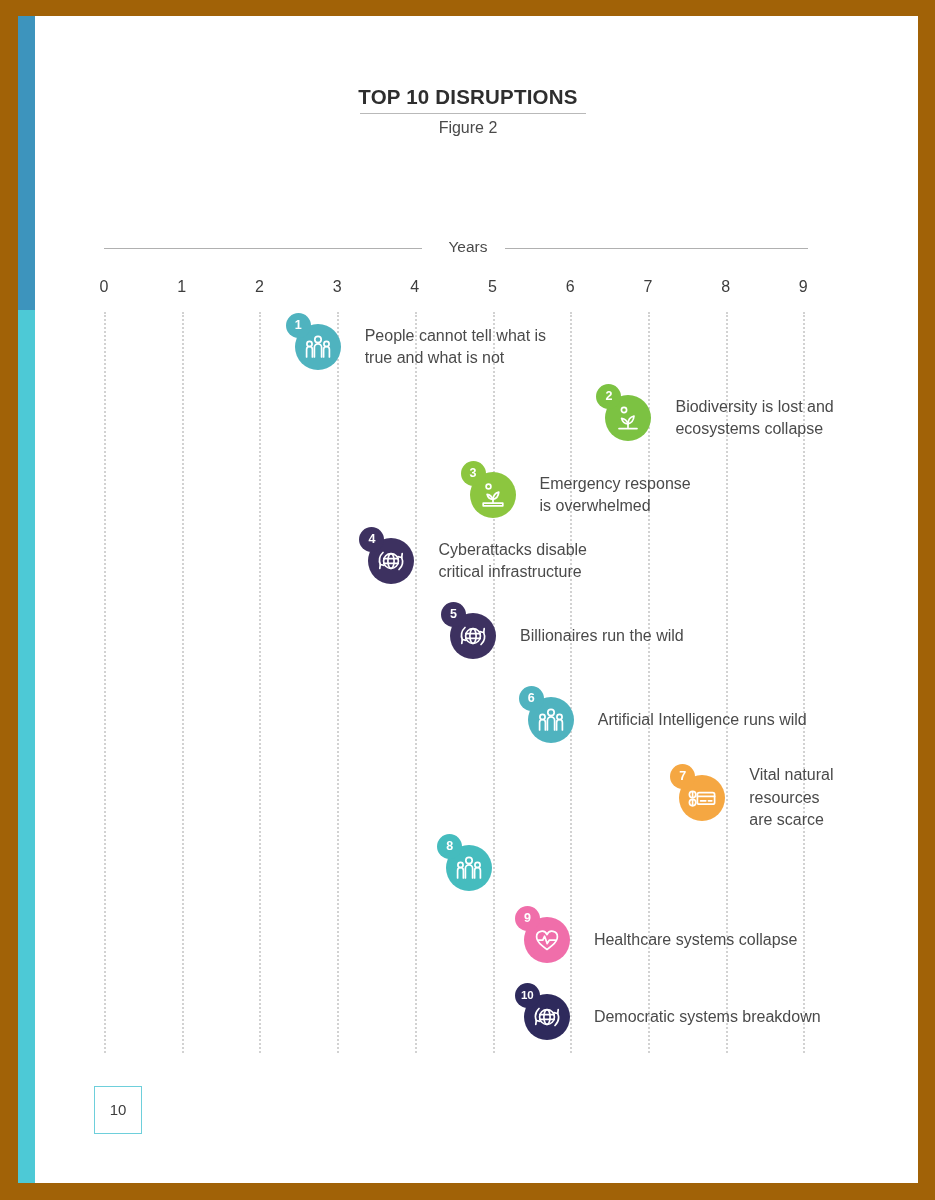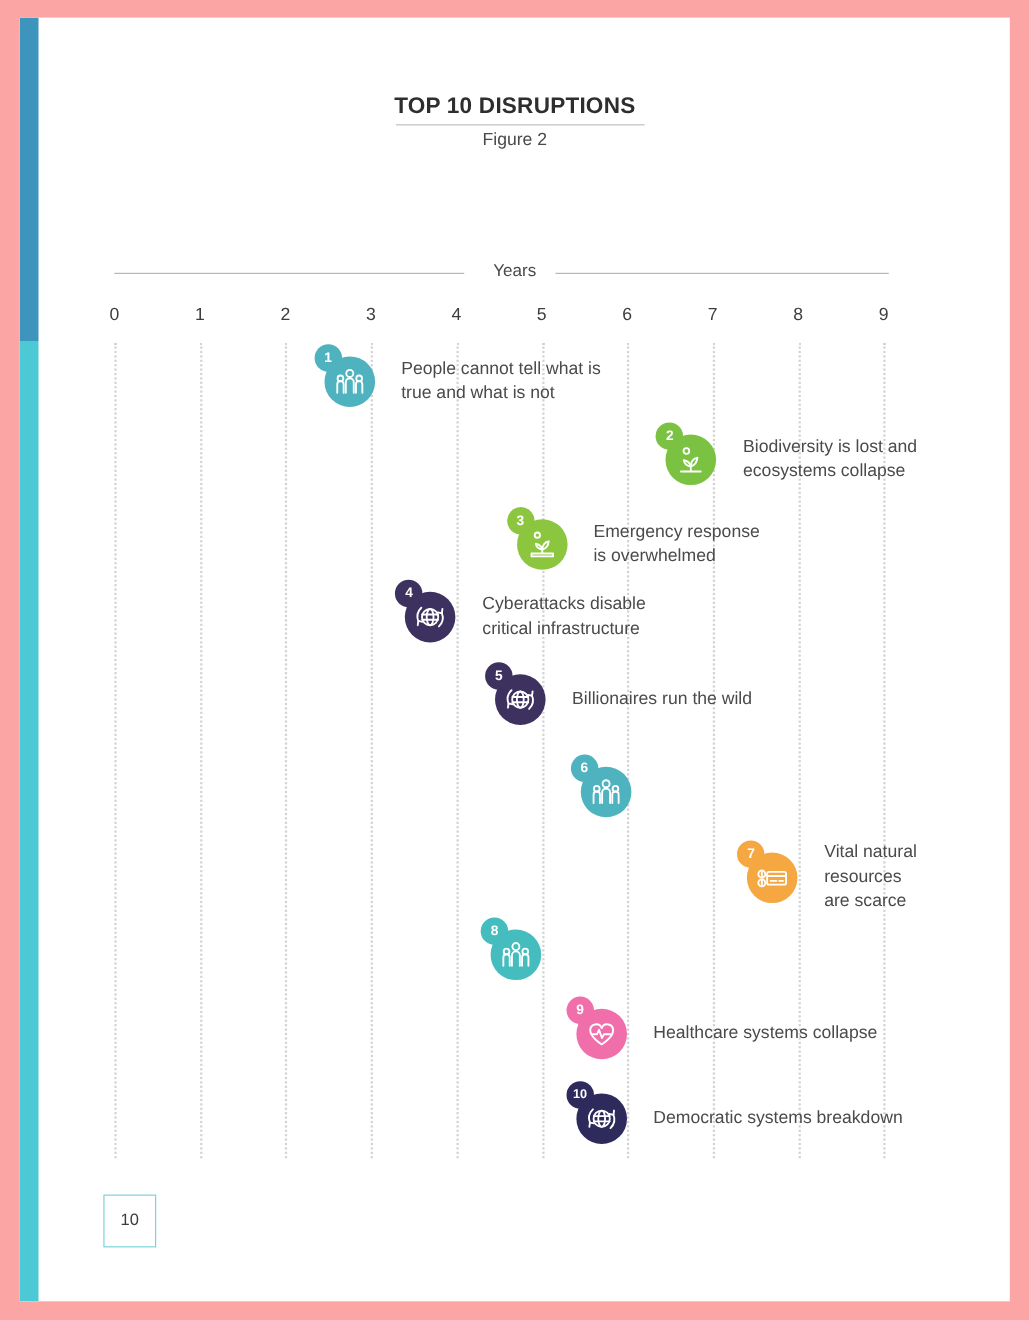--- a/index.html
+++ b/index.html
@@ -12,21 +12,21 @@
     height: 1200px;
     overflow: hidden;
     font-family: "Liberation Sans", sans-serif;
   }
 
   
   #viewport {
     position: relative;
     width: 935px;
     height: 1200px;
-    background: #fca5a5;
+    background: #a16207;
   }
   #page {
     position: absolute;
     left: 18px;
     top: 16px;
     width: 900px;
     height: 1167px;
     background: #ffffff;
     overflow: hidden;
   }
@@ -325,20 +325,21 @@
                 <circle cx="15" cy="7.5" r="3.2" fill="none" stroke="#ffffff" stroke-width="1.7" stroke-linecap="round" stroke-linejoin="round"></circle>
                 <path d="M11.4 25V15.5a3.6 3.6 0 0 1 7.2 0V25" fill="none" stroke="#ffffff" stroke-width="1.7" stroke-linecap="round" stroke-linejoin="round"></path>
                 <circle cx="6.5" cy="12" r="2.6" fill="none" stroke="#ffffff" stroke-width="1.7" stroke-linecap="round" stroke-linejoin="round"></circle>
                 <path d="M3.6 25v-7.6a2.9 2.9 0 0 1 5.8 0V25" fill="none" stroke="#ffffff" stroke-width="1.7" stroke-linecap="round" stroke-linejoin="round"></path>
                 <circle cx="23.5" cy="12" r="2.6" fill="none" stroke="#ffffff" stroke-width="1.7" stroke-linecap="round" stroke-linejoin="round"></circle>
                 <path d="M20.6 25v-7.6a2.9 2.9 0 0 1 5.8 0V25" fill="none" stroke="#ffffff" stroke-width="1.7" stroke-linecap="round" stroke-linejoin="round"></path>
               </svg>
             </div>
             <div class="badge" style="background: rgb(79, 179, 191);">6</div>
           </div>
+          <div class="item-label">Artificial Intelligence runs wild</div>
         </div>
         <div class="item" style="left: 661.29px; top: 748px;">
           <div class="marker">
             <div class="disc" style="background: rgb(245, 167, 66);"></div>
             <div class="glyph">
               <svg viewBox="0 0 30 30">
                 <rect x="10.4" y="9.6" width="17.2" height="11.6" rx="1.8" fill="none" stroke="#ffffff" stroke-width="1.7" stroke-linecap="round" stroke-linejoin="round"></rect>
                 <path d="M10.4 13.4h17.2" fill="none" stroke="#ffffff" stroke-width="1.7" stroke-linecap="round" stroke-linejoin="round"></path>
                 <path d="M13.6 17.8h5.2M21.4 17.8h3.4" fill="none" stroke="#ffffff" stroke-width="1.7" stroke-linecap="round" stroke-linejoin="round"></path>
                 <circle cx="5.6" cy="11.6" r="3.2" fill="none" stroke="#ffffff" stroke-width="1.7" stroke-linecap="round" stroke-linejoin="round"></circle>

